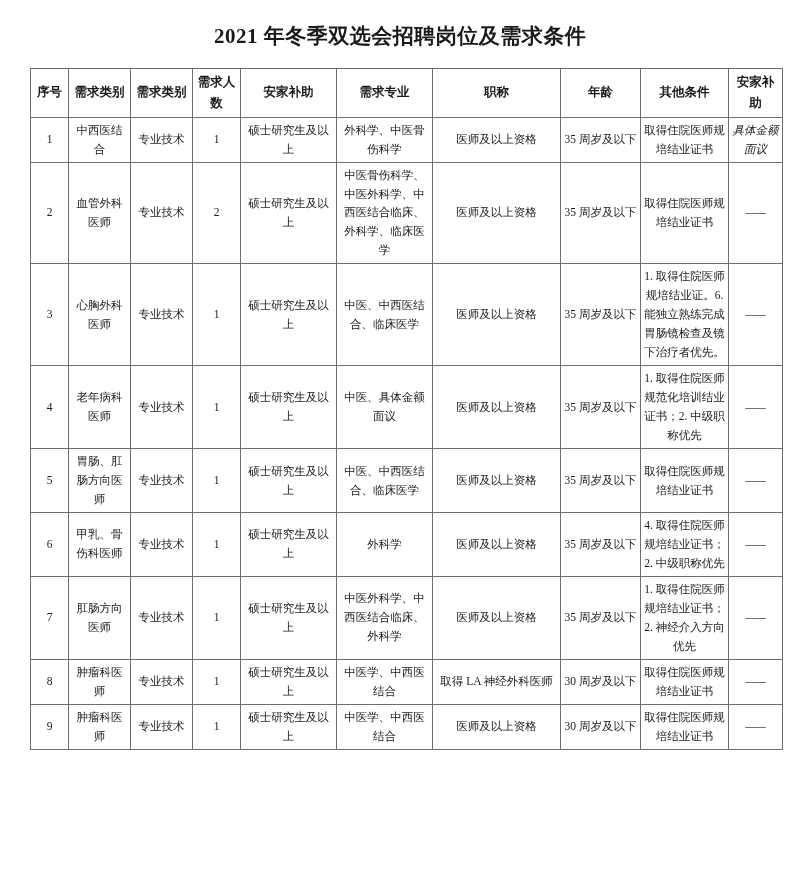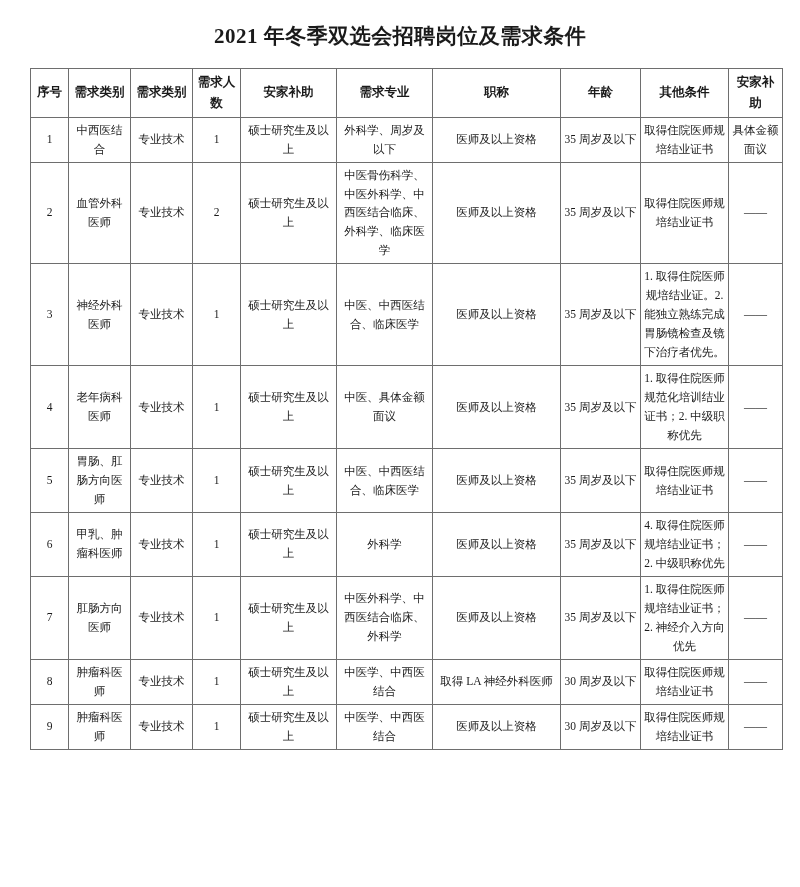--- a/index.html
+++ b/index.html
@@ -73,21 +73,21 @@
   col.c-edu     { width: 96px; }
   col.c-major   { width: 96px; }
   col.c-title   { width: 128px; }
   col.c-age     { width: 80px; }
   col.c-other   { width: 88px; }
   col.c-subsidy { width: 54px; }
 
   td.no, td.count { font-size: 12px; }
   td.cat, td.type { font-size: 11.5px; }
   td.other { font-size: 11.5px; line-height: 1.7; }
-  td.subsidy { font-size: 11.5px; }
+  td.subsidy { font-size: 11.5px; font-style: italic; }
 </style>
 </head>
 <body>
 
 <div class="page">
 
   <div class="title-block">
     <div class="title-sub">2021 年冬季双选会招聘岗位及需求条件</div>
   </div>
 
@@ -119,48 +119,48 @@
           <th>安家补助</th>
         </tr>
       </thead>
       <tbody id="table-body">
           <tr>
             <td class="no">1</td>
             <td class="cat">中西医结合</td>
             <td class="type">专业技术</td>
             <td class="count">1</td>
             <td class="edu">硕士研究生及以上</td>
-            <td class="major">外科学、周岁及以下</td>
+            <td class="major">外科学、中医骨伤科学</td>
             <td class="title">医师及以上资格</td>
             <td class="age">35 周岁及以下</td>
             <td class="other">取得住院医师规培结业证书</td>
             <td class="subsidy">具体金额面议</td>
           </tr>
           <tr>
             <td class="no">2</td>
             <td class="cat">血管外科医师</td>
             <td class="type">专业技术</td>
             <td class="count">2</td>
             <td class="edu">硕士研究生及以上</td>
             <td class="major">中医骨伤科学、中医外科学、中西医结合临床、外科学、临床医学</td>
             <td class="title">医师及以上资格</td>
             <td class="age">35 周岁及以下</td>
             <td class="other">取得住院医师规培结业证书</td>
             <td class="subsidy">——</td>
           </tr>
           <tr>
             <td class="no">3</td>
-            <td class="cat">神经外科医师</td>
+            <td class="cat">心胸外科医师</td>
             <td class="type">专业技术</td>
             <td class="count">1</td>
             <td class="edu">硕士研究生及以上</td>
             <td class="major">中医、中西医结合、临床医学</td>
             <td class="title">医师及以上资格</td>
             <td class="age">35 周岁及以下</td>
-            <td class="other">1. 取得住院医师规培结业证。2. 能独立熟练完成胃肠镜检查及镜下治疗者优先。</td>
+            <td class="other">1. 取得住院医师规培结业证。6. 能独立熟练完成胃肠镜检查及镜下治疗者优先。</td>
             <td class="subsidy">——</td>
           </tr>
           <tr>
             <td class="no">4</td>
             <td class="cat">老年病科医师</td>
             <td class="type">专业技术</td>
             <td class="count">1</td>
             <td class="edu">硕士研究生及以上</td>
             <td class="major">中医、具体金额面议</td>
             <td class="title">医师及以上资格</td>
@@ -175,21 +175,21 @@
             <td class="count">1</td>
             <td class="edu">硕士研究生及以上</td>
             <td class="major">中医、中西医结合、临床医学</td>
             <td class="title">医师及以上资格</td>
             <td class="age">35 周岁及以下</td>
             <td class="other">取得住院医师规培结业证书</td>
             <td class="subsidy">——</td>
           </tr>
           <tr>
             <td class="no">6</td>
-            <td class="cat">甲乳、肿瘤科医师</td>
+            <td class="cat">甲乳、骨伤科医师</td>
             <td class="type">专业技术</td>
             <td class="count">1</td>
             <td class="edu">硕士研究生及以上</td>
             <td class="major">外科学</td>
             <td class="title">医师及以上资格</td>
             <td class="age">35 周岁及以下</td>
             <td class="other">4. 取得住院医师规培结业证书；2. 中级职称优先</td>
             <td class="subsidy">——</td>
           </tr>
           <tr>

